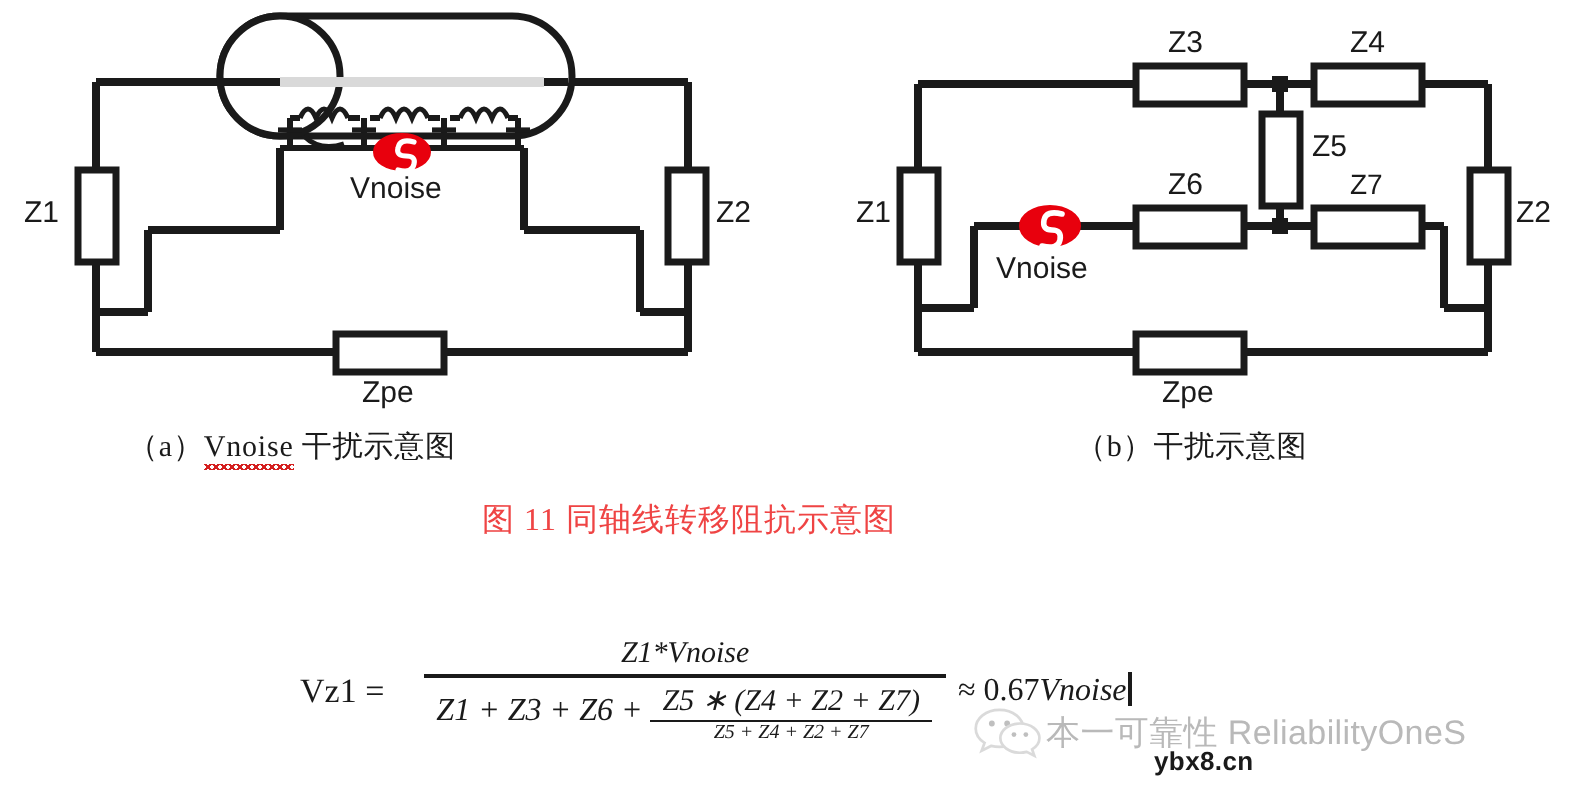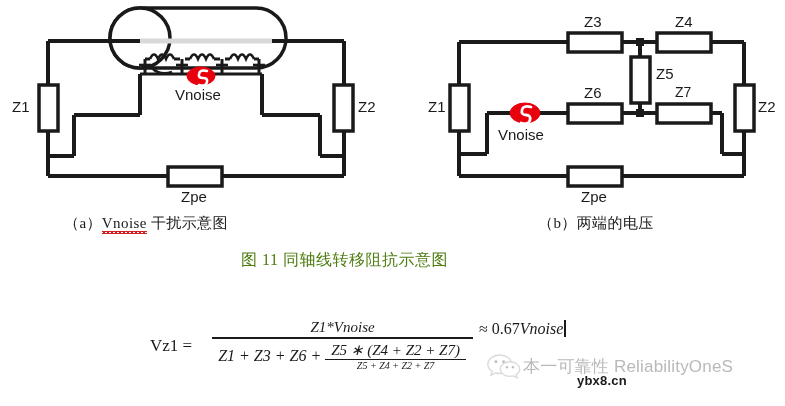--- a/index.html
+++ b/index.html
@@ -65,21 +65,21 @@
     background-repeat: repeat-x;
   }
   .fig-title {
     position: absolute;
     left: 0; top: 250px;
     width: 689px;
     text-align: center;
     font-family: "Liberation Serif", serif;
     font-size: 16px;
     letter-spacing: 0.5px;
-    color: #4d7c0f;
+    color: #ef4444;
   }
   .body-line {
     position: absolute;
     left: 30px; top: 285px;
     font-family: "Liberation Serif", serif;
     font-size: 16px;
     letter-spacing: 0.5px;
     color: #1a1a1a;
     white-space: nowrap;
   }
@@ -138,21 +138,21 @@
   .inner .frac-den {
     font-size: 10px;
     font-style: italic;
     padding-top: 0;
   }
   .eq-rhs {
     font-size: 16px;
     margin-left: 6px;
     white-space: nowrap;
     align-self: flex-start;
-    margin-top: 2px;
+    margin-top: 18px;
     font-style: italic;
   }
   .eq-rhs .approx { font-style: normal; }
   .eq-rhs .num67 { font-style: normal; }
   .caret {
     display: inline-block;
     width: 1.5px;
     height: 17px;
     background: #1a1a1a;
     vertical-align: -3px;
@@ -340,21 +340,21 @@
       <div style="position:absolute;left:256px;top:65px;font-size:15px;font-family:'Liberation Sans',sans-serif;">Z5</div>
       <div style="position:absolute;left:184px;top:84px;font-size:15px;font-family:'Liberation Sans',sans-serif;">Z6</div>
       <div style="position:absolute;left:275px;top:84px;font-size:14px;font-family:'Liberation Sans',sans-serif;">Z7</div>
       <div style="position:absolute;left:181px;top:188px;font-size:15px;font-family:'Liberation Sans',sans-serif;">Zpe</div>
       <div style="position:absolute;left:98px;top:126px;font-size:15px;font-family:'Liberation Sans',sans-serif;">Vnoise</div>
     </div>
   </div>
 
   <div class="caption caption-a"><span>（a）</span><span class="misspelled">Vnoise</span><span> 干扰示意图</span></div>
 
-  <div class="caption caption-b">（b）两端的电压</div>
+  <div class="caption caption-b">（b）干扰示意图</div>
 
   <div class="fig-title">图 11  同轴线转移阻抗示意图</div>
 
 
   <div class="equation">
     <span class="eq-lhs">Vz1 =</span>
 
     <span class="frac outer">
       <span class="frac-num">Z1*Vnoise</span>
       <span class="frac-bar"></span>

